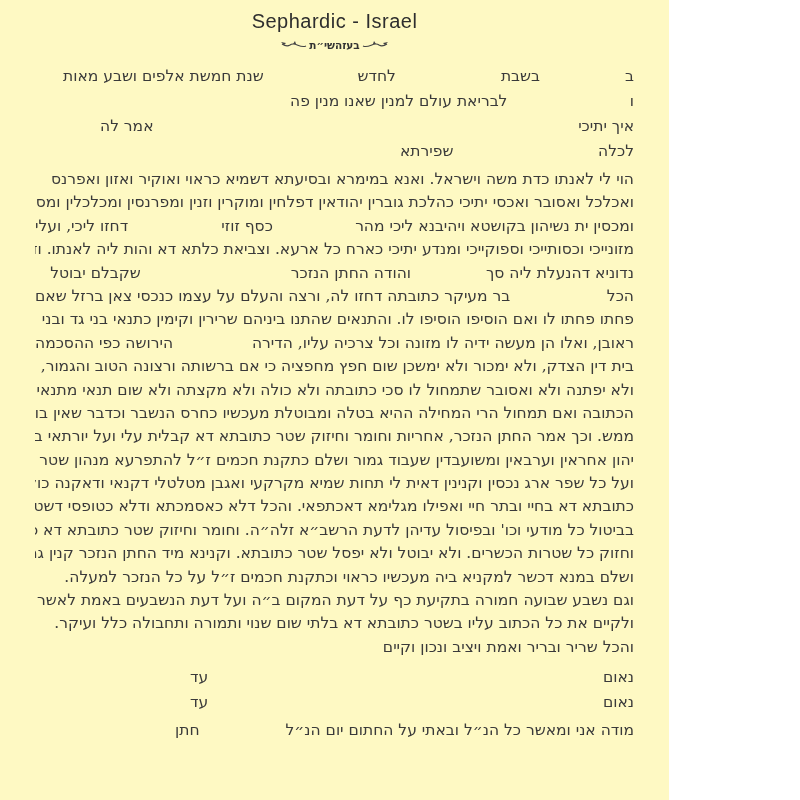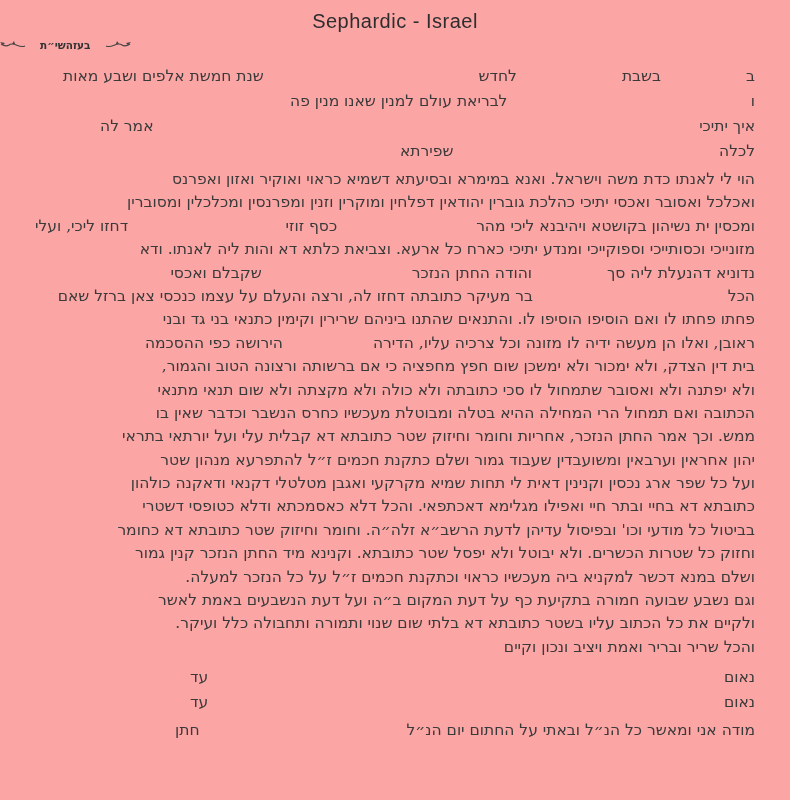--- a/index.html
+++ b/index.html
@@ -1,36 +1,37 @@
 <!DOCTYPE html>
 <html><head>
 <meta charset="utf-8">
 <style>
   html,body{margin:0;padding:0;background:#fff;}
   .page{
     position:relative;
-    width:790px;height:800px;
-    background:#fca5a5;
+    width:669px;height:800px;
+    background:#fef9c3;
     overflow:hidden;
     font-family:"DejaVu Serif","DejaVu Sans",serif;
     color:#3a3a3a;
   }
   .title{
     padding-top:10px;
     text-align:center;
     font-family:"Liberation Sans","DejaVu Sans",sans-serif;
     font-size:20px;
     letter-spacing:0.5px;
     color:#2e2e2e;
   }
   .ornament{
     margin-top:2px;
     display:flex;
+    justify-content:center;
     align-items:center;
-    gap:14px;
+    gap:2px;
     height:20px;
   }
   .ornament .bsd{
     font-size:10.5px;
     font-weight:bold;
     color:#333;
     direction:rtl;
   }
   .flourish{display:inline-block;line-height:0;}
   .flourish svg{display:block;}
@@ -123,21 +124,21 @@
       <span class="seg">דחזו ליכי, ועלי</span>
     </div>
 
     <div class="line">מזונייכי וכסותייכי וספוקייכי ומנדע יתיכי כארח כל ארעא. וצביאת כלתא דא והות ליה לאנתו. ודא</div>
 
     <div class="line">
       <span class="seg">נדוניא דהנעלת ליה סך</span>
       <span class="blank" style="width:75px;"></span>
       <span class="seg">והודה החתן הנזכר</span>
       <span class="blank" style="width:150px;"></span>
-      <span class="seg">שקבלם ואכסי</span>
+      <span class="seg">שקבלם יבוטל</span>
     </div>
 
 
     <div class="line">
       <span class="seg">הכל</span>
       <span class="blank" style="width:195px;"></span>
       <span class="seg">בר מעיקר כתובתה דחזו לה, ורצה והעלם על עצמו כנכסי צאן ברזל שאם</span>
     </div>
 
     <div class="line">פחתו פחתו לו ואם הוסיפו הוסיפו לו. והתנאים שהתנו ביניהם שרירין וקימין כתנאי בני גד ובני</div>

